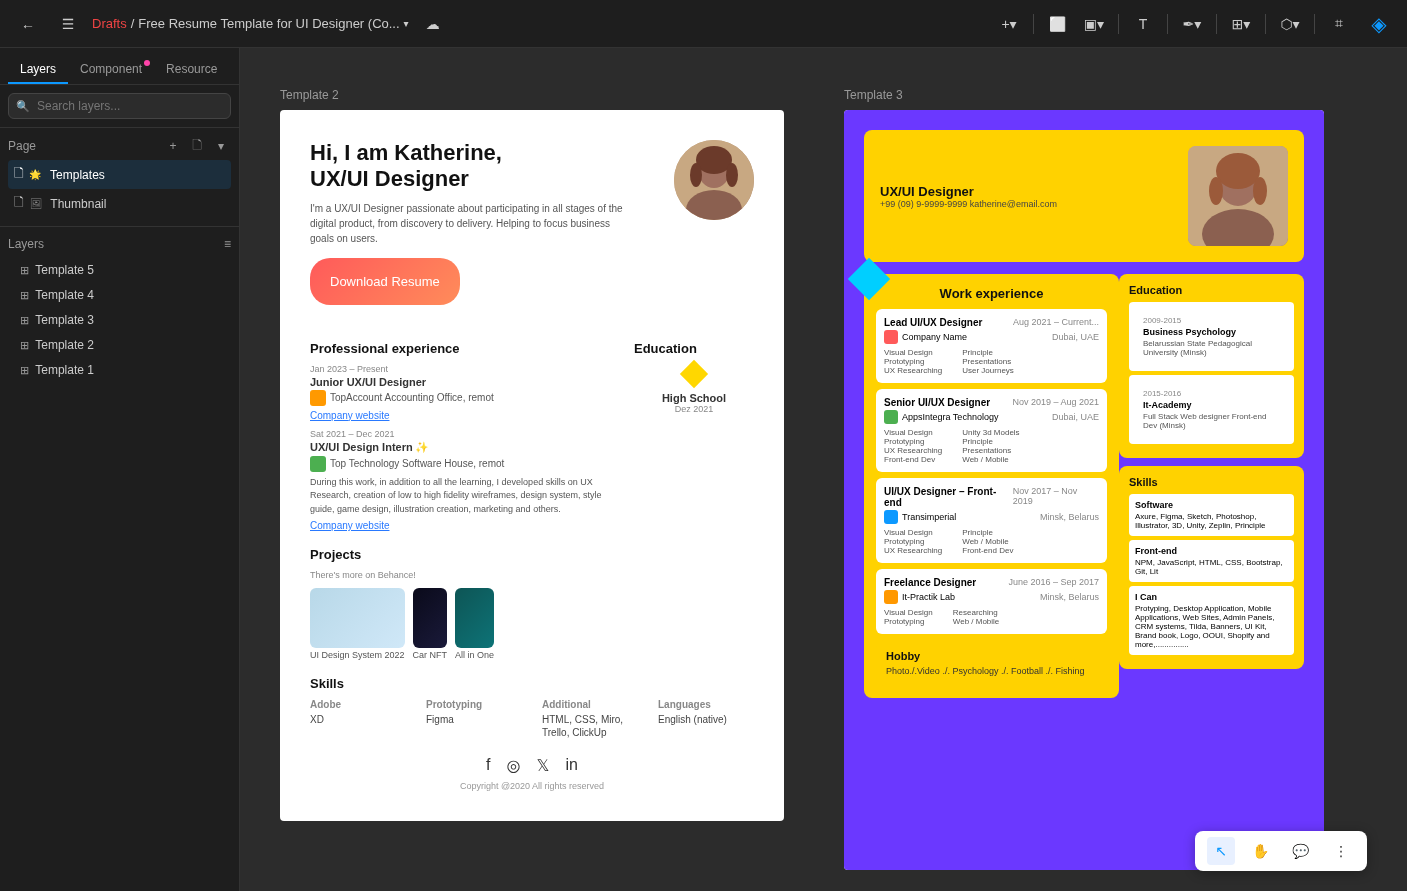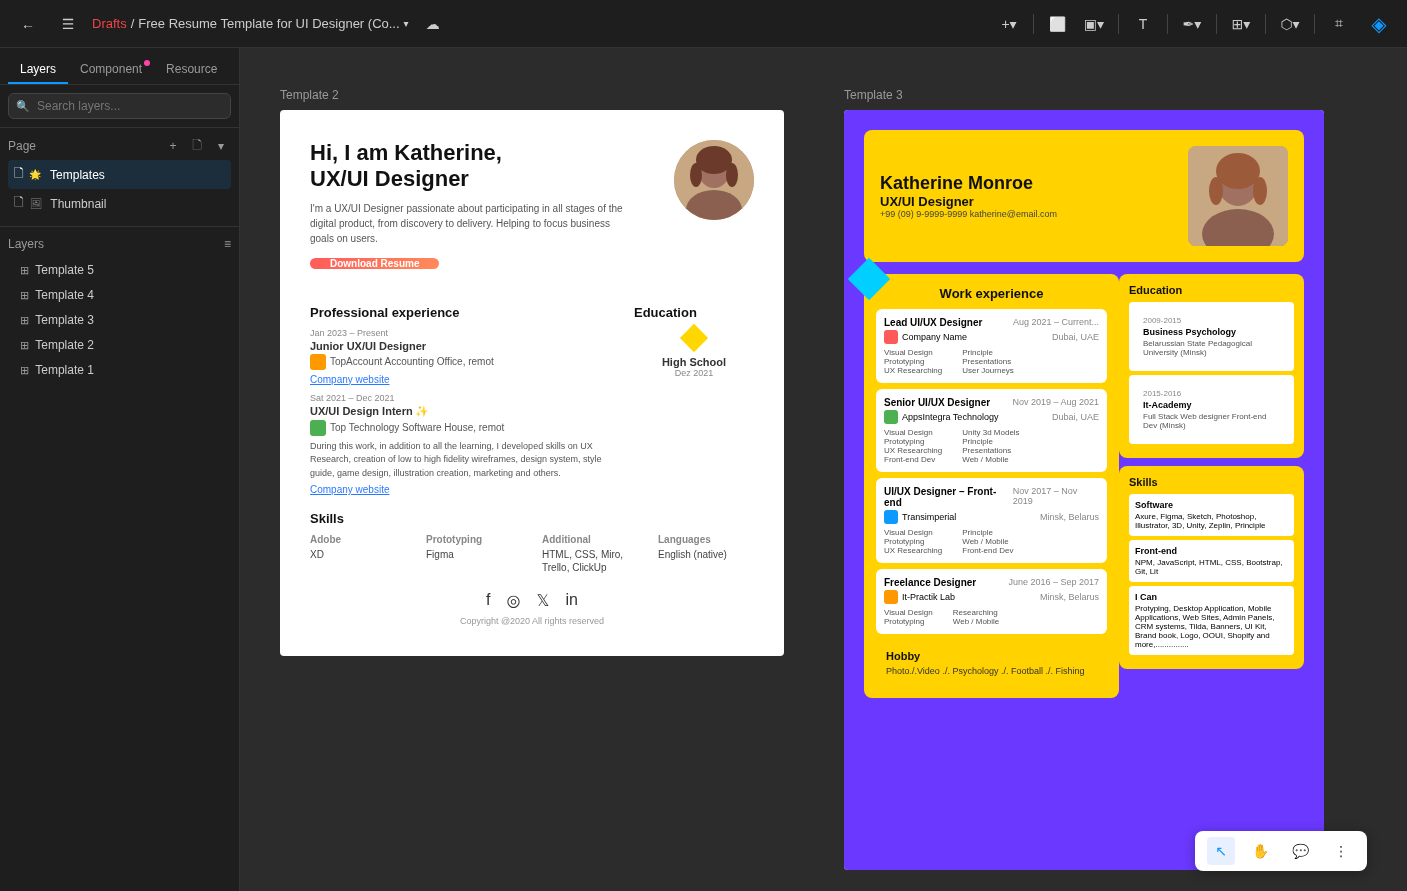--- a/index.html
+++ b/index.html
@@ -202,23 +202,23 @@
     .avatar-img-placeholder {
       width: 100%; height: 100%;
       background: linear-gradient(135deg, #c8a882 0%, #a07860 100%);
       display: flex; align-items: flex-end; justify-content: center;
     }
     .download-btn {
       background: linear-gradient(135deg, #ff5a5a, #ff8c5a);
       color: #fff;
       border: none;
       border-radius: 20px;
-      padding: 0 20px;
-      font-size: 10px;
-      font-weight: 700;
+      padding: 16px 20px;
+      font-size: 13px;
+      font-weight: 400;
       cursor: pointer;
       margin-top: 12px;
     }
     .section-title { font-size: 13px; font-weight: 700; color: #111; margin: 16px 0 8px; }
     .exp-period { font-size: 9px; color: #888; margin-bottom: 2px; }
     .exp-role { font-size: 11px; font-weight: 600; margin-bottom: 2px; }
     .exp-company { display: flex; align-items: center; gap: 4px; font-size: 10px; color: #555; margin-bottom: 4px; }
     .company-logo { width: 16px; height: 16px; border-radius: 3px; background: #ddd; }
     .link-text { color: #2979ff; font-size: 10px; text-decoration: underline; }
     .exp-desc { font-size: 9px; color: #555; line-height: 1.5; margin-bottom: 4px; }
@@ -520,20 +520,38 @@
                 <div class="edu-section">
                   <div class="section-title">Education</div>
                   <div class="edu-icon">
                     <div class="diamond"></div>
                   </div>
                   <div class="edu-school">High School</div>
                   <div class="edu-date">Dez 2021</div>
                 </div>
               </div>
 
+              <div>
+                <div class="section-title">Projects</div>
+                <div style="font-size:9px;color:#888;margin-bottom:6px">There's more on Behance!</div>
+                <div class="projects-grid">
+                  <div>
+                    <div class="project-card" style="background:linear-gradient(135deg,#b8d8e8,#d0e8f8)"></div>
+                    <div class="project-label">UI Design System 2022</div>
+                  </div>
+                  <div>
+                    <div class="project-card" style="background:linear-gradient(135deg,#0a0a1a,#1a1a3a)"></div>
+                    <div class="project-label">Car NFT</div>
+                  </div>
+                  <div>
+                    <div class="project-card" style="background:linear-gradient(135deg,#0d5555,#0d7377)"></div>
+                    <div class="project-label">All in One</div>
+                  </div>
+                </div>
+              </div>
 
               <div>
                 <div class="section-title">Skills</div>
                 <div class="skills-grid">
                   <div class="skill-col">
                     <div class="skill-col-title">Adobe</div>
                     <div class="skill-item">XD</div>
                   </div>
                   <div class="skill-col">
                     <div class="skill-col-title">Prototyping</div>
@@ -562,21 +580,20 @@
           </div>
         </div>
 
         <div>
           <div class="template-label">Template 3</div>
           <div class="template-frame">
             <div class="resume-purple">
 
               <div class="purple-header">
                 <div style="flex:1">
-                  <div class="purple-name">Katherine Monroe</div>
                   <div class="purple-title">UX/UI Designer</div>
                   <div class="purple-contact">+99 (09) 9-9999-9999  katherine@email.com</div>
                 </div>
                 <div class="purple-avatar">
                   <svg width="100" height="100" viewBox="0 0 100 100" xmlns="http://www.w3.org/2000/svg">
                     <rect width="100" height="100" fill="#c8a882"></rect>
                     <ellipse cx="50" cy="38" rx="20" ry="22" fill="#a07060"></ellipse>
                     <ellipse cx="50" cy="88" rx="36" ry="25" fill="#8b6050"></ellipse>
                     <ellipse cx="50" cy="25" rx="22" ry="18" fill="#9b5a3a"></ellipse>
                     <ellipse cx="28" cy="45" rx="7" ry="14" fill="#9b5a3a"></ellipse>

